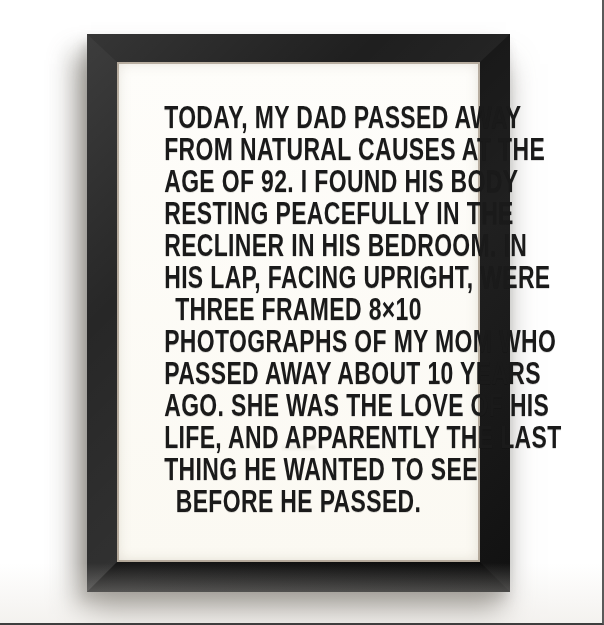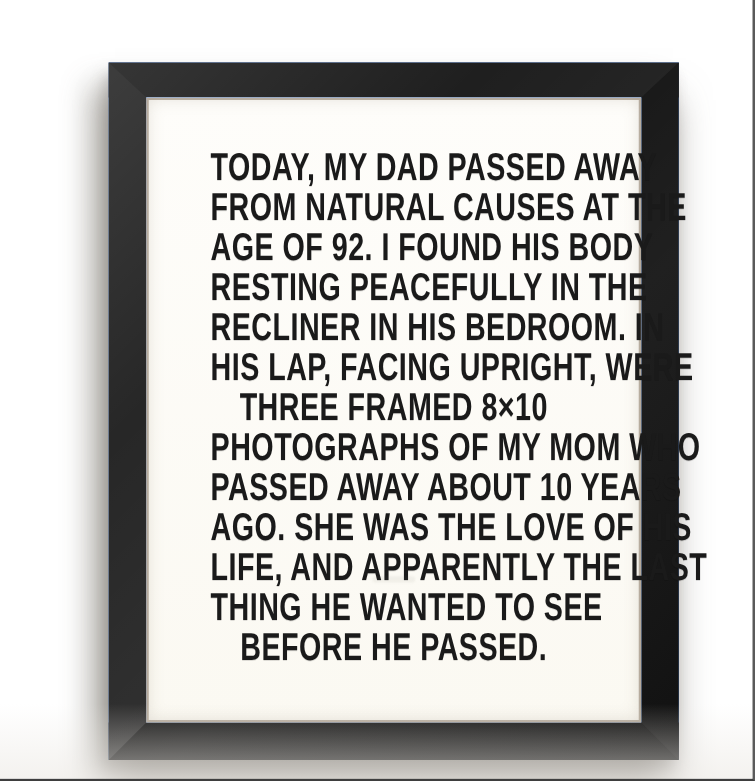--- a/index.html
+++ b/index.html
@@ -24,35 +24,34 @@
     position: absolute;
     left: 0; right: 0; bottom: 0;
     height: 60px;
     background: linear-gradient(rgba(240,238,234,0), rgba(236,233,228,0.6));
     pointer-events: none;
   }
   .frame {
     position: absolute;
     left: 87px;
     top: 34px;
-    width: 456px;
+    width: 423px;
     height: 558px;
     box-sizing: border-box;
     border-style: solid;
     border-width: 28px 30px 30px 30px;
     border-top-color: #1f1f1f;
     border-right-color: #141414;
     border-bottom-color: #0b0b0b;
     border-left-color: #272727;
-    background: #3b82f6;
+    background: #14b8a6;
     box-shadow:
       -16px 18px 22px rgba(115,110,103,0.45),
       -4px 8px 10px rgba(100,95,90,0.25),
       0 26px 28px -4px rgba(105,100,93,0.55);
-    margin-top: 16px;
   }
   
   .frame::before {
     content: "";
     position: absolute;
     left: -30px; top: -28px; right: -30px; bottom: -30px;
     background: linear-gradient(135deg, rgba(255,255,255,0.10), rgba(255,255,255,0) 30%, rgba(255,255,255,0.05) 60%, rgba(0,0,0,0.15));
     pointer-events: none;
   }
   .paper {

